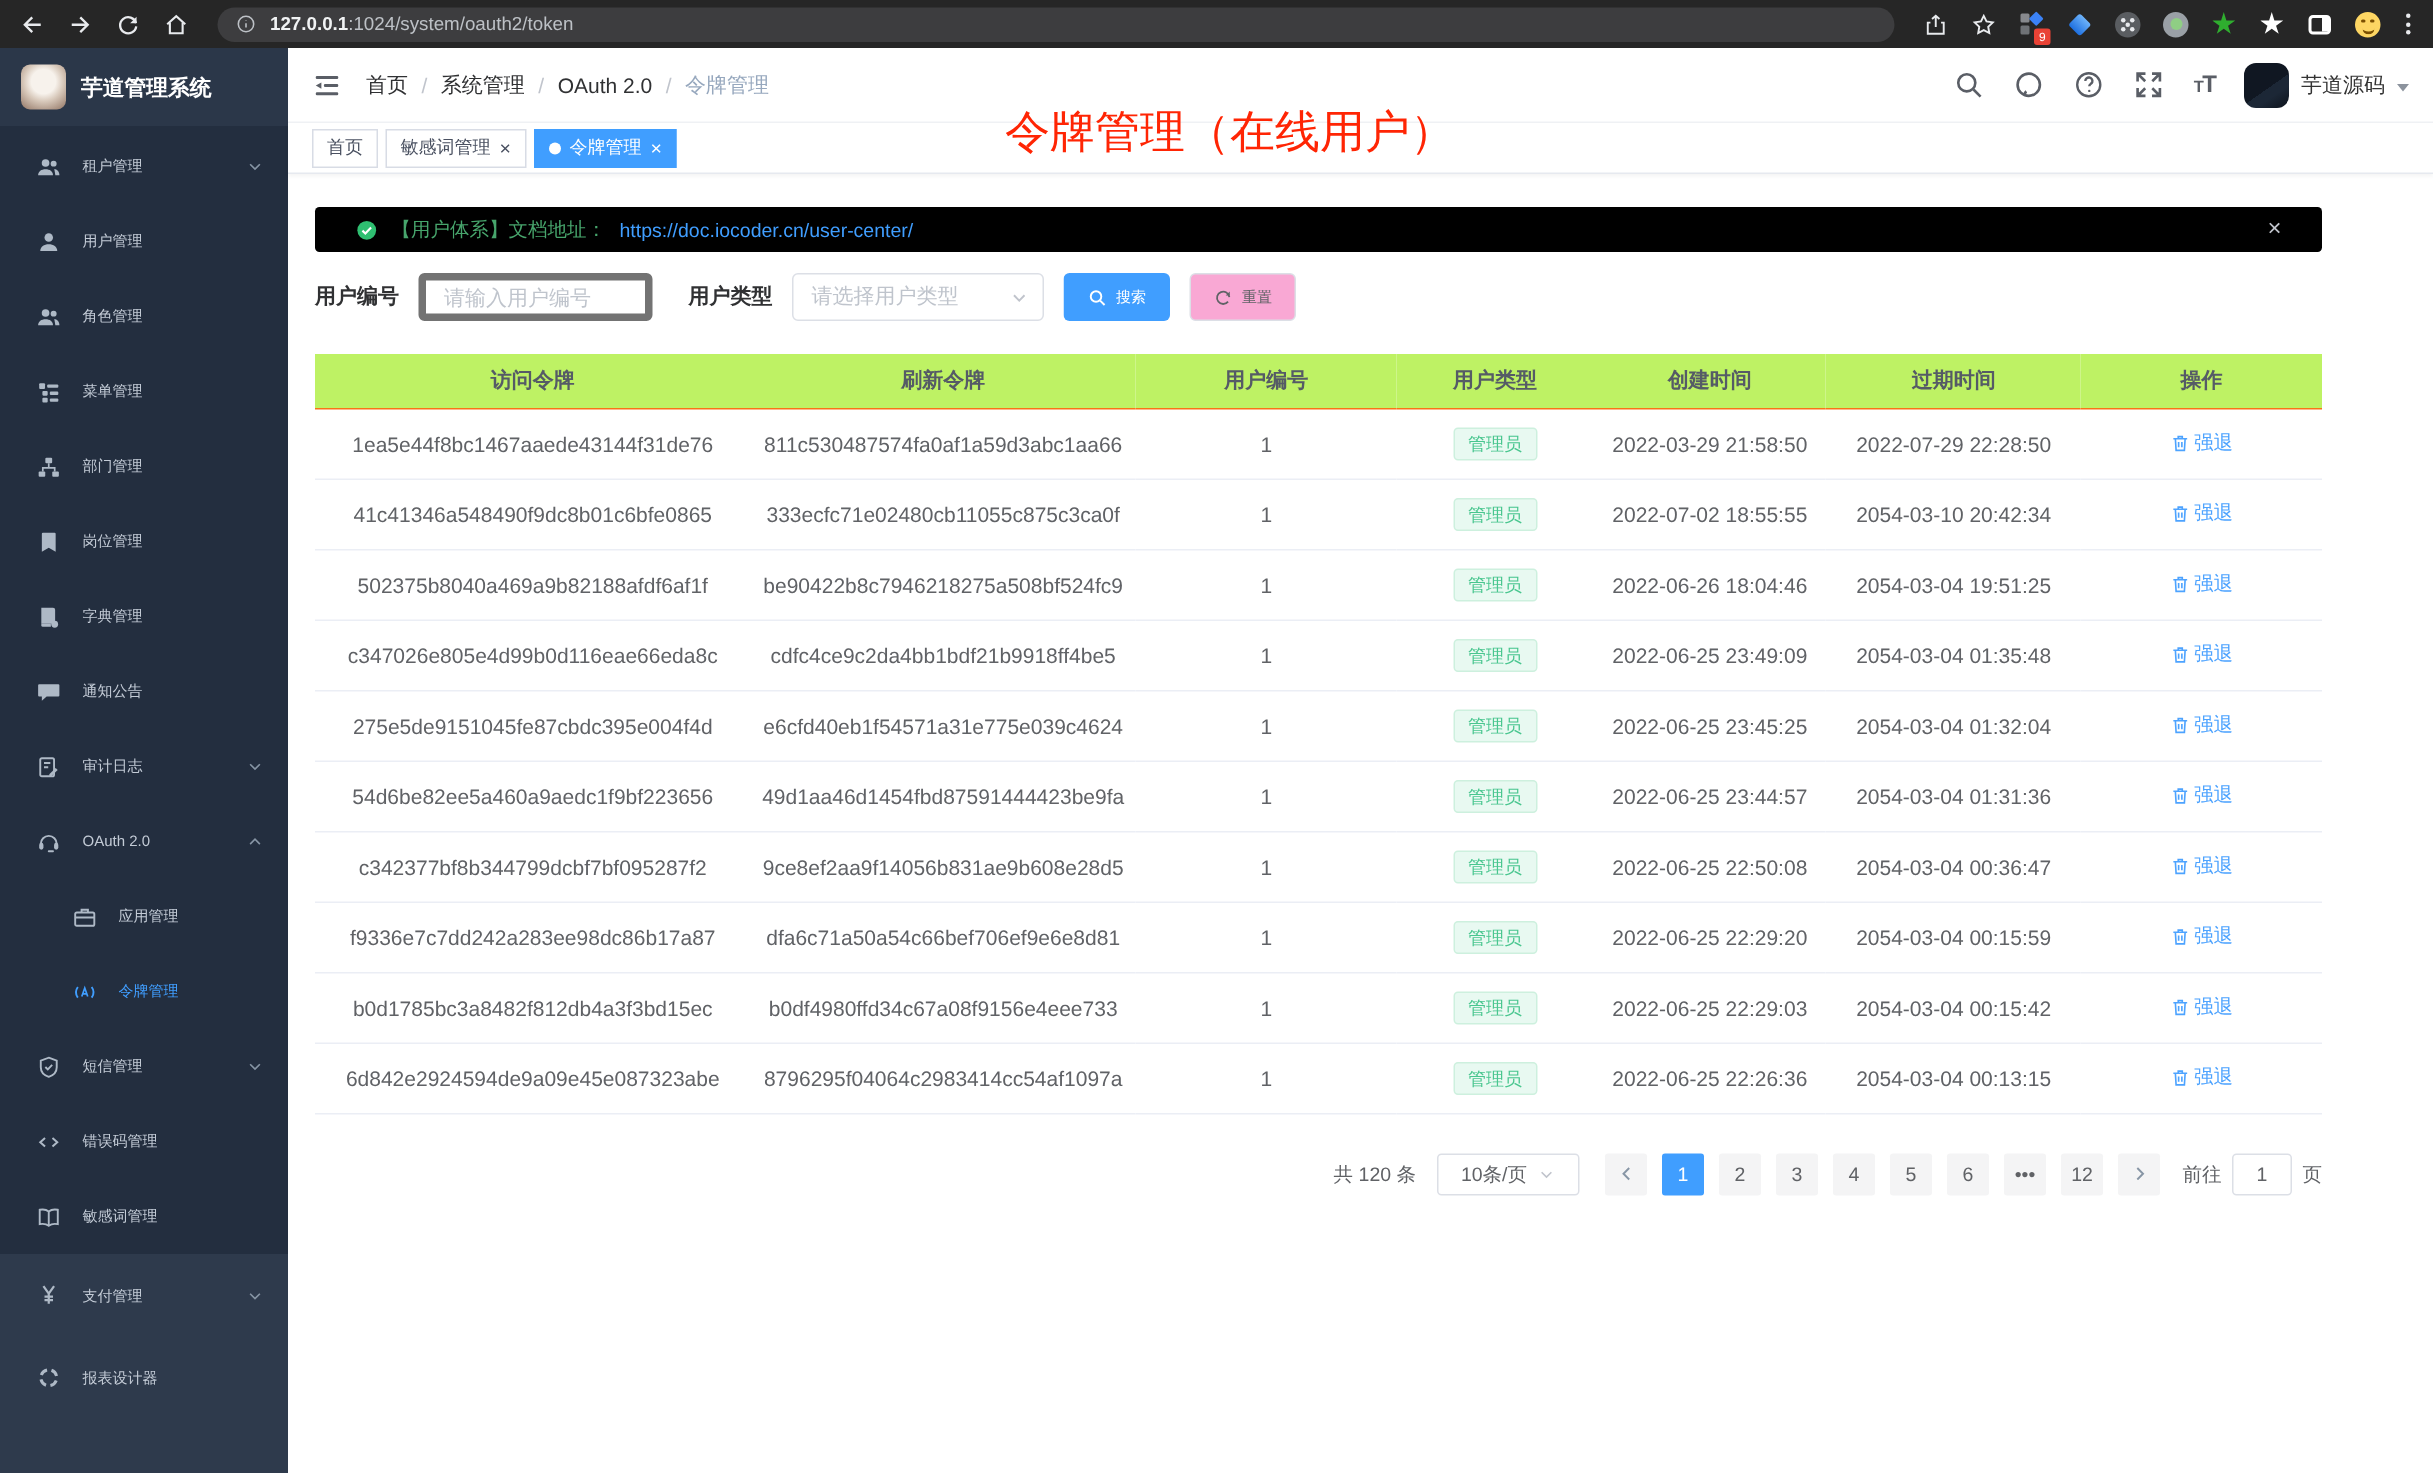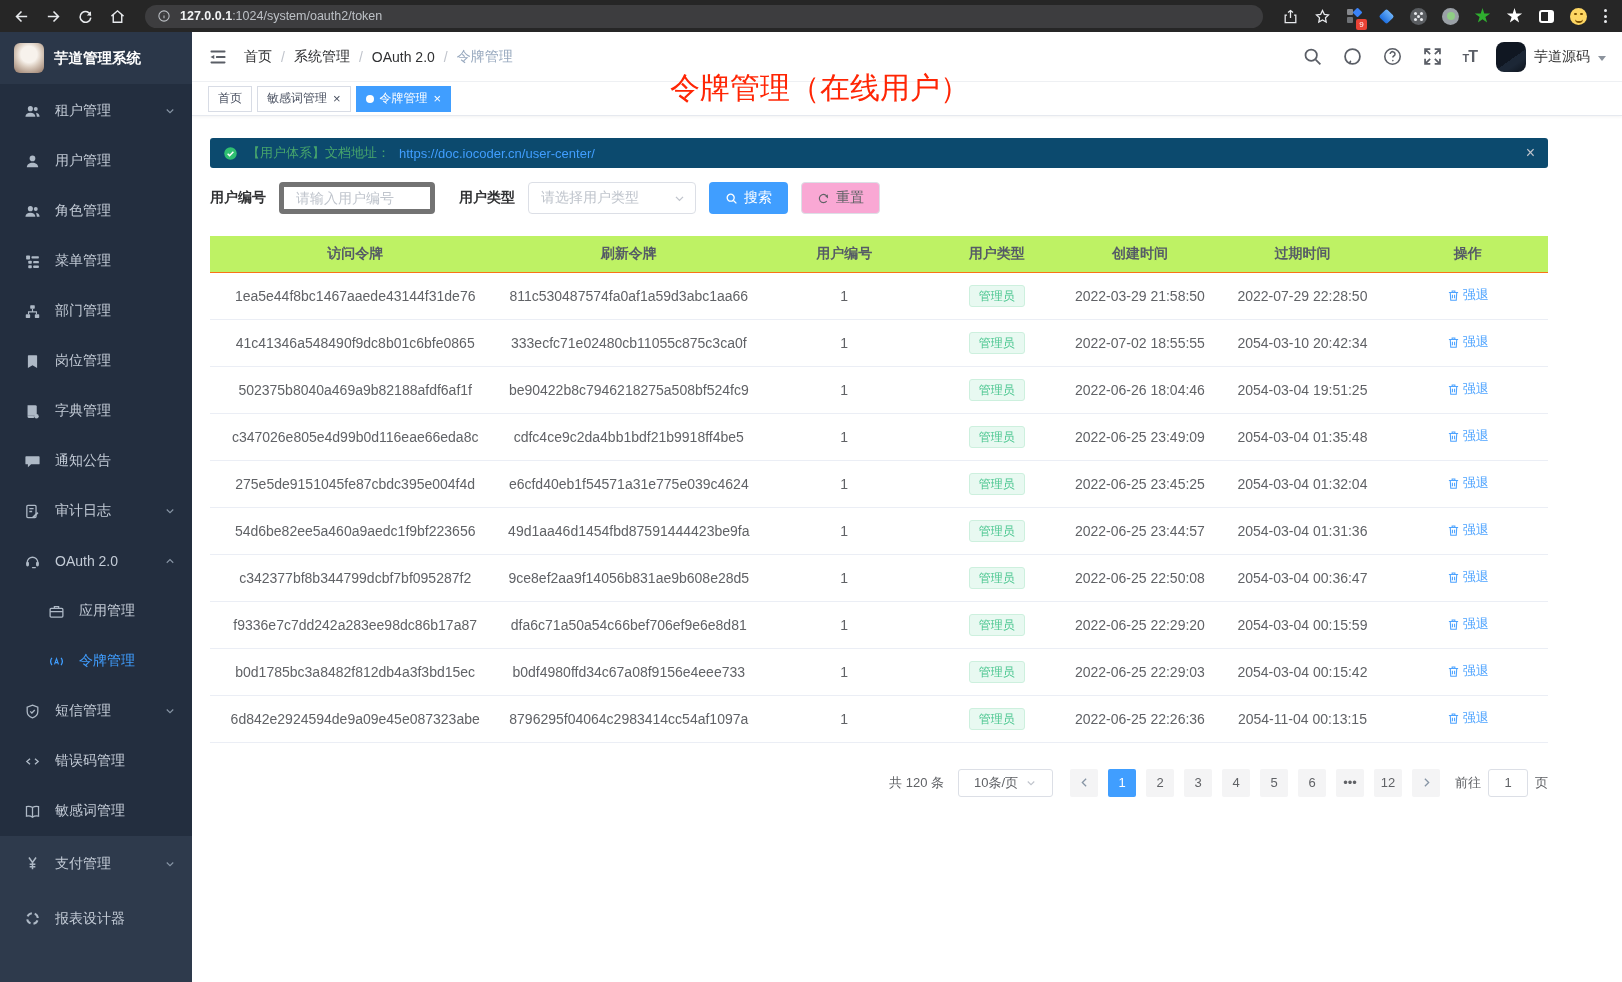--- a/index.html
+++ b/index.html
@@ -37,21 +37,21 @@
   .kebab{display:flex;flex-direction:column;gap:2.5px;cursor:pointer;padding:0 2px;}
   .kebab i{width:3px;height:3px;border-radius:50%;background:#e8eaed;}
 
   
   .app{display:flex;height:950px;}
   .sidebar{width:192px;background:#2e3a4c;display:flex;flex-direction:column;flex:none;}
   .logo-row{height:52px;background:#2b3749;display:flex;align-items:center;gap:10px;padding:0 14px;flex:none;}
   .logo-img{width:30px;height:30px;border-radius:6px;flex:none;background:radial-gradient(circle at 50% 38%,#f7f2ec 0 34%,#d8c9bb 55%,#907362 100%);}
   .app-title{color:#fff;font-size:14.5px;font-weight:700;white-space:nowrap;}
   .menu-top{background:#232e3f;padding-top:2px;flex:none;}
-  .menu-item{height:50px;display:flex;align-items:center;padding:0 16px 0 24px;color:#c3cbd6;font-size:14px;cursor:pointer;white-space:nowrap;}
+  .menu-item{height:50px;display:flex;align-items:center;padding:0 16px 0 24px;color:#c3cbd6;font-size:10px;cursor:pointer;white-space:nowrap;}
   .menu-item .icon{width:17px;height:17px;margin-right:14px;flex:none;color:#aeb9c6;}
   .menu-item.sub{padding-left:48px;}
   .menu-item.active{color:#409eff;}
   .menu-item.active .icon{color:#409eff;}
   .menu-bottom .menu-item{height:55px;}
   .chevron{margin-left:auto;width:12px;height:12px;color:#8795a5;flex:none;}
 
   .main{flex:1;display:flex;flex-direction:column;background:#fff;position:relative;min-width:0;}
 
   
@@ -74,34 +74,34 @@
   .tabsbar{height:34px;display:flex;align-items:center;padding:0 16px;gap:5px;border-bottom:1px solid #e6e9ef;box-shadow:0 1px 3px rgba(0,0,0,.05);flex:none;}
   .tab{height:26px;display:inline-flex;align-items:center;gap:6px;padding:0 9px;border:1px solid #d8dce5;background:#fff;color:#495060;font-size:12px;cursor:pointer;}
   .tab .dot{width:8px;height:8px;border-radius:50%;background:#fff;flex:none;}
   .tab .close{font-size:13px;line-height:1;color:inherit;}
   .tab.active{background:#409eff;border-color:#409eff;color:#fff;}
 
   .annotation{position:absolute;left:478px;top:36px;font-size:30px;color:#ff2504;font-weight:500;white-space:nowrap;z-index:9;}
 
   
   .content{width:1338px;margin-left:18px;}
-  .alert{margin-top:22px;height:30px;background:#0c4a6e;border-radius:3px;display:flex;align-items:center;gap:9px;padding:0 13px;font-size:13px;}
+  .alert{margin-top:22px;height:30px;background:#000000;border-radius:3px;display:flex;align-items:center;gap:9px;padding:0 27px;font-size:13px;}
   .alert .icon{width:15px;height:15px;flex:none;}
   .alert-text{color:#47a56c;}
   .alert-link{color:#409eff;cursor:pointer;}
   .alert-close{margin-left:auto;color:#c0c4cc;font-size:16px;line-height:1;cursor:pointer;}
 
   .filter-row{margin-top:14px;display:flex;align-items:center;font-size:14px;}
   .f-label{font-weight:700;color:#303133;margin-right:13px;white-space:nowrap;}
   .f-input{width:156px;height:32px;border:5px solid #737373;border-radius:4px;padding:0 12px;font-size:14px;color:#606266;outline:none;}
   .f-input::placeholder{color:#bfc4cc;}
   .f-select{width:168px;height:32px;border:1px solid #dcdfe6;border-radius:4px;display:flex;align-items:center;justify-content:space-between;padding:0 9px 0 12px;color:#bfc4cc;cursor:pointer;}
   .f-select .chevron{width:13px;height:13px;color:#c0c4cc;margin:0;}
   .gap24{width:24px;flex:none;}
-  .btn{height:32px;border-radius:4px;display:inline-flex;align-items:center;gap:6px;padding:0 15px;font-size:14px;cursor:pointer;border:1px solid transparent;}
+  .btn{height:32px;border-radius:4px;display:inline-flex;align-items:center;gap:6px;padding:0 15px;font-size:10px;cursor:pointer;border:1px solid transparent;}
   .btn .icon{width:13px;height:13px;}
   .btn-primary{background:#409eff;color:#fff;margin-left:13px;}
   .btn-plain{background:#f9a8d4;border-color:#dcdfe6;color:#606266;margin-left:13px;}
 
   table.grid{margin-top:22px;width:100%;border-collapse:collapse;text-align:center;font-size:14px;color:#606266;table-layout:fixed;}
   table.grid thead th{height:36px;background:#bef264;font-weight:700;color:#555b66;border-bottom:1px solid #f97316;white-space:nowrap;}
   table.grid td{height:47px;border-bottom:1px solid #ebeef5;white-space:nowrap;overflow:hidden;}
   .tag-success{display:inline-block;height:22px;line-height:20px;padding:0 9px;border-radius:3px;background:#e8f9f1;border:1px solid #cdf0de;color:#49c68f;font-size:12px;}
   .link-danger{color:#4da3ff;font-size:13px;display:inline-flex;align-items:center;gap:3px;cursor:pointer;}
   .link-danger .icon{width:13px;height:13px;}
@@ -662,21 +662,21 @@
                   </span>
                   <span>强退</span>
                 </span></td>
             </tr>
             <tr>
               <td>6d842e2924594de9a09e45e087323abe</td>
               <td>8796295f04064c2983414cc54af1097a</td>
               <td>1</td>
               <td><span class="tag-success">管理员</span></td>
               <td>2022-06-25 22:26:36</td>
-              <td>2054-11-04 00:13:15</td>
+              <td>2054-03-04 00:13:15</td>
               <td><span class="link-danger">
                   <span class="icon">
                     <svg viewBox="0 0 24 24" fill="none" stroke="currentColor" stroke-width="2">
                       <path d="M3.5 6.5h17M9.5 6.2V3.8h5v2.4M6 6.5l.9 14.2h10.2L18 6.5M10 10.5v6.5M14 10.5v6.5"></path>
                     </svg>
                   </span>
                   <span>强退</span>
                 </span></td>
             </tr>
           </tbody>

